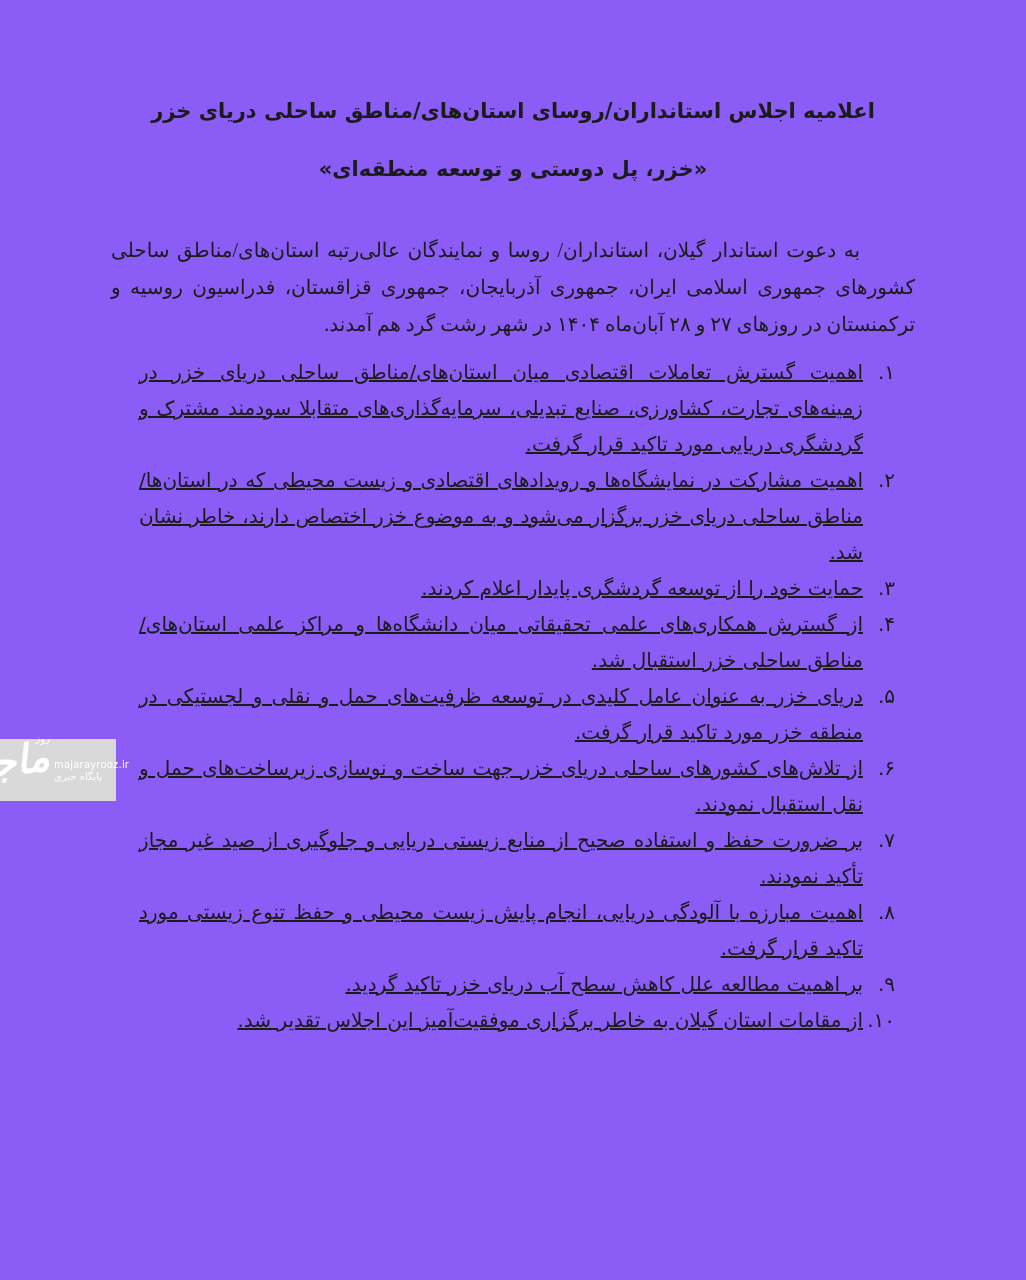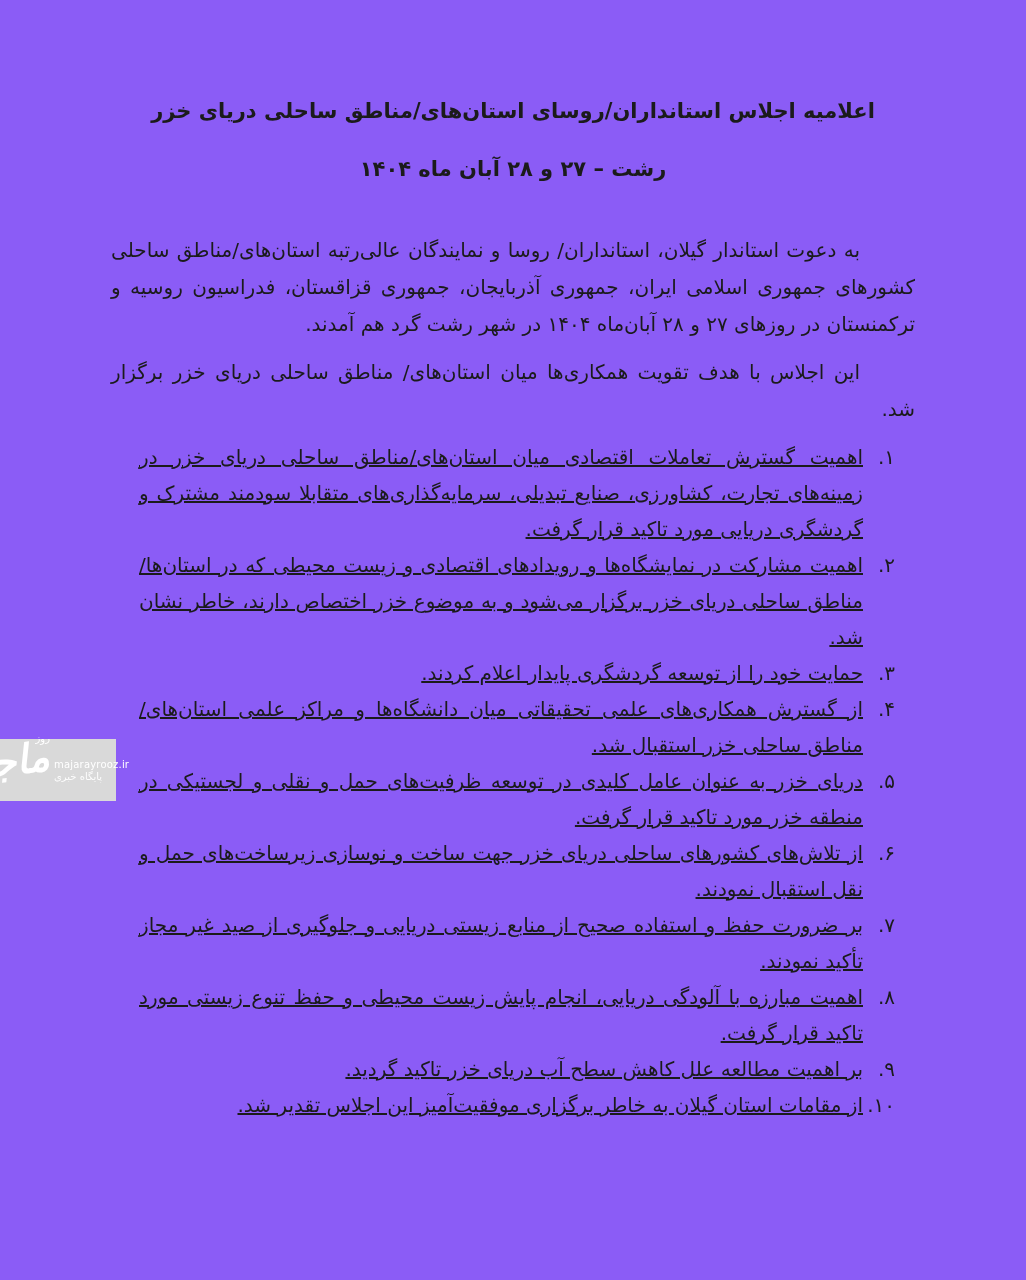--- a/index.html
+++ b/index.html
@@ -20,20 +20,21 @@
     line-height:22px;margin:0 0 36px 0;
     letter-spacing:0;
   }
   
   .body{margin:52px 111px 0 111px;font-size:20px;line-height:37px;}
   .para{
     margin:0 0 11px 0;
     text-align:justify;
     text-justify:inter-word;
     text-indent:55px;
+    font-family:Liberation Serif, serif;
   }
   
   .reslist{padding:0 20px 0 28px;margin:0;}
   .li{display:flex;align-items:flex-start;line-height:36px;margin:0;}
   .li .num{min-width:32px;flex:0 0 auto;}
   .li .txt{flex:1 1 auto;text-align:justify;text-justify:inter-word;text-decoration:underline;}
   
   .watermark{
     position:absolute;left:0;top:739px;
     width:116px;height:62px;
@@ -61,26 +62,25 @@
   .wm-url{font-size:10px;font-weight:400;letter-spacing:.2px;line-height:12px;}
   .wm-tag{font-size:10px;line-height:11px;direction:rtl;text-align:left;opacity:.95;}
 </style>
 </head>
 <body>
 
 <div class="page">
 
   <div class="header">
     <div class="title-line">اعلامیه اجلاس استانداران/روسای استان‌های/مناطق ساحلی دریای خزر</div>
-    <div class="title-line">رشت – ۲۷ و ۲۸ آبان ماه ۱۴۰۴</div>
+    <div class="title-line">«خزر، پل دوستی و توسعه منطقه‌ای»</div>
   </div>
 
   <div class="body">
     <p class="para">به دعوت استاندار گیلان، استانداران/ روسا و نمایندگان عالی‌رتبه استان‌های/مناطق ساحلی کشورهای جمهوری اسلامی ایران، جمهوری آذربایجان، جمهوری قزاقستان، فدراسیون روسیه و ترکمنستان در روزهای ۲۷ و ۲۸ آبان‌ماه ۱۴۰۴ در شهر رشت گرد هم آمدند.</p>
-    <p class="para">این اجلاس با هدف تقویت همکاری‌ها میان استان‌های/ مناطق ساحلی دریای خزر برگزار شد.</p>
 
     <div class="reslist">
       <div class="li">
         <span class="num">۱.</span>
         <span class="txt">اهمیت گسترش تعاملات اقتصادی میان استان‌های/مناطق ساحلی دریای خزر در زمینه‌های تجارت، کشاورزی، صنایع تبدیلی، سرمایه‌گذاری‌های متقابلا سودمند مشترک و گردشگری دریایی مورد تاکید قرار گرفت.</span>
       </div>
       <div class="li">
         <span class="num">۲.</span>
         <span class="txt">اهمیت مشارکت در نمایشگاه‌ها و رویدادهای اقتصادی و زیست محیطی که در استان‌ها/ مناطق ساحلی دریای خزر برگزار می‌شود و به موضوع خزر اختصاص دارند، خاطر نشان شد.</span>
       </div>

